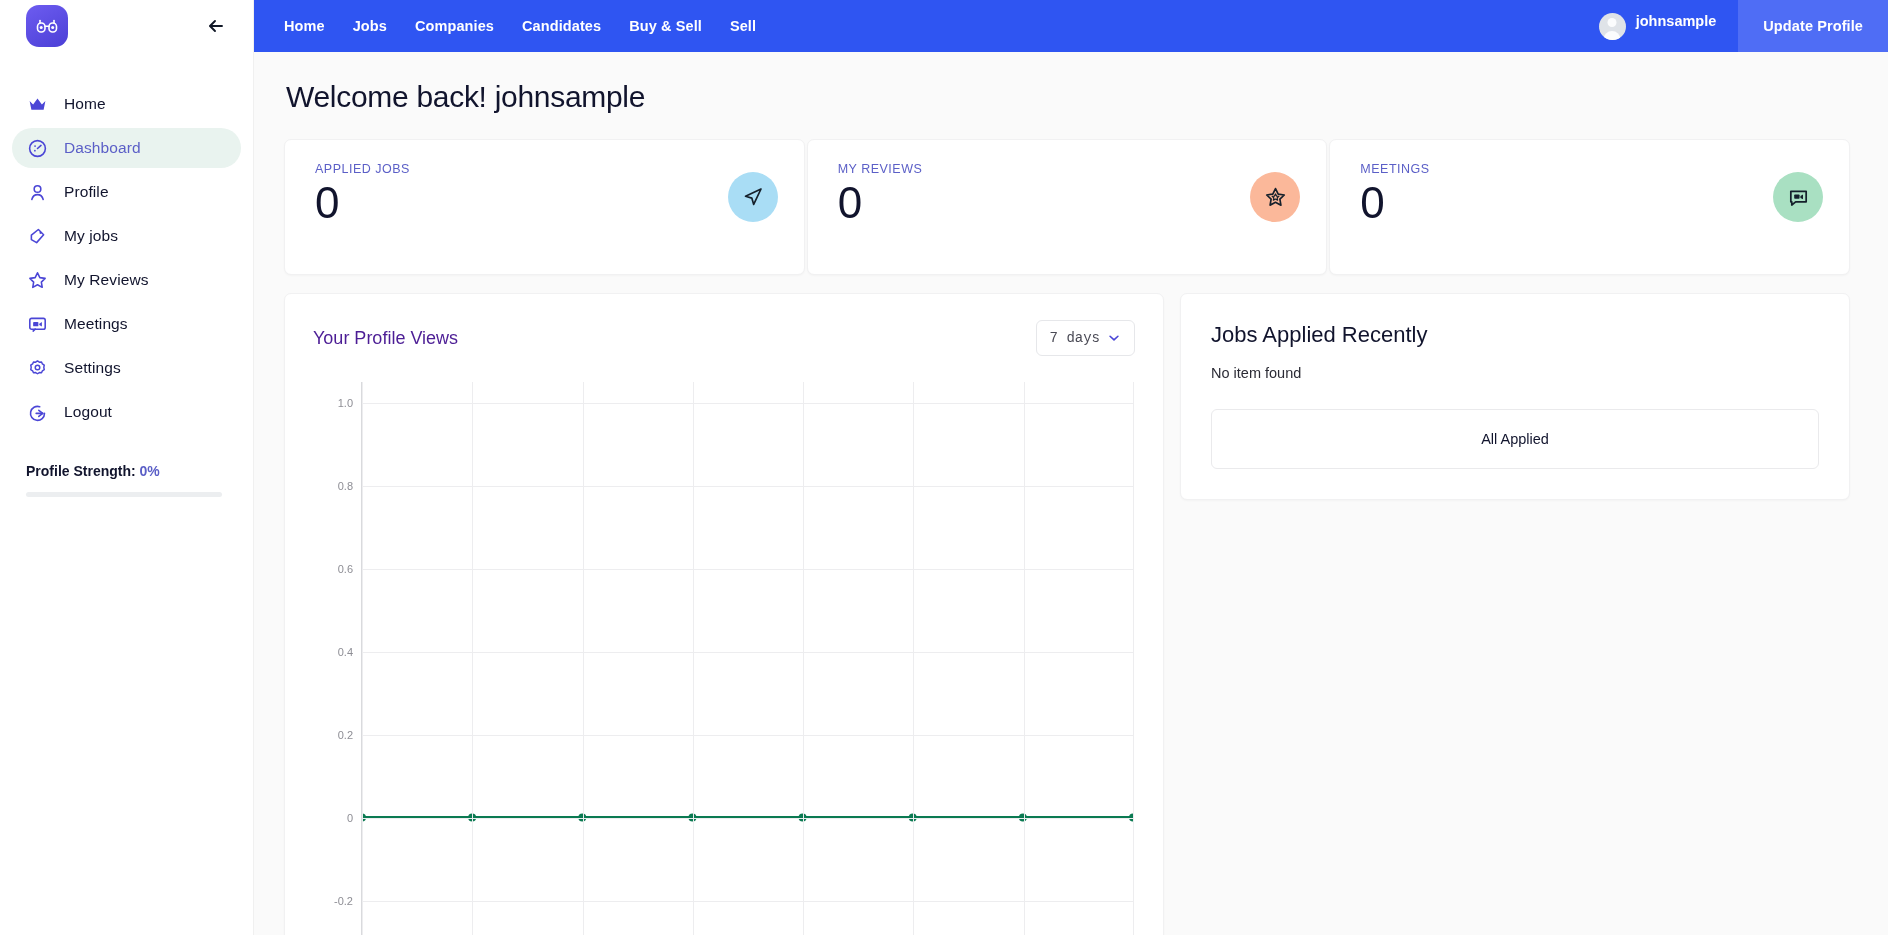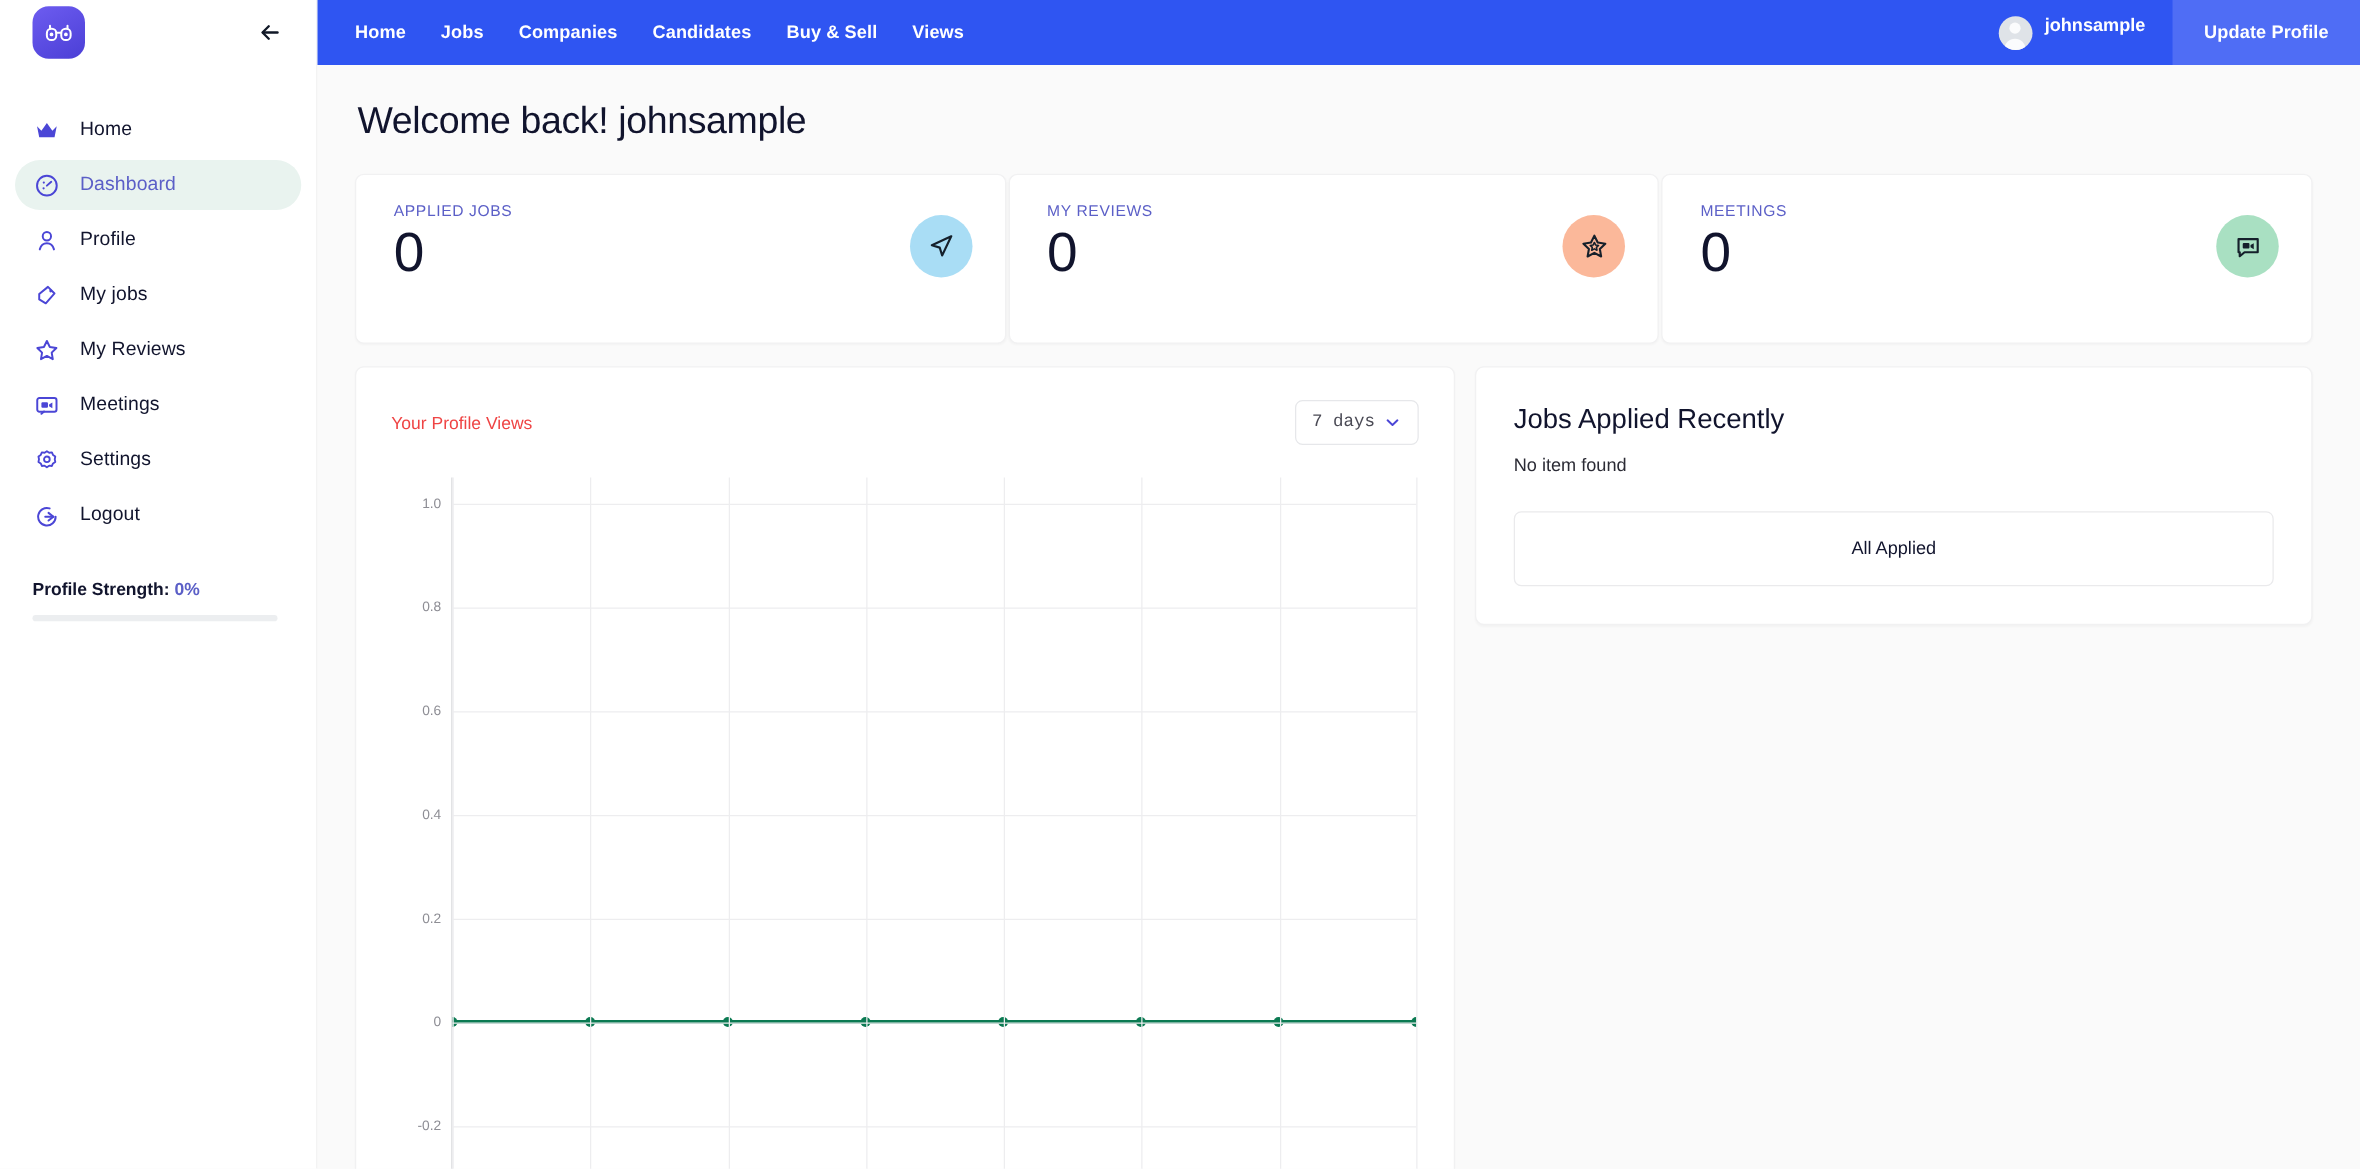--- a/index.html
+++ b/index.html
@@ -139,21 +139,21 @@
   .chart-card {
     width: 880px; min-width: 880px;
     background: #ffffff; border: 1px solid #f1f1f2; border-radius: 7px;
     padding: 26px 28px 0 28px; height: 700px; overflow: hidden;
     box-shadow: 0 1px 2px rgba(16,24,40,.03);
   }
   .chart-head {
     display: flex; align-items: center; justify-content: space-between;
     margin-bottom: 26px;
   }
-  .chart-title { font-size: 14px; font-weight: 400; color: #ef4444; }
+  .chart-title { font-size: 18px; font-weight: 400; color: #4c1d95; }
   .range-select {
     display: flex; align-items: center; gap: 7px;
     border: 1px solid #e6e7ea; border-radius: 6px;
     padding: 9px 13px; background: #fff; cursor: pointer; font-family: Liberation Mono, monospace;
   }
   .range-label { font-size: 14px; color: #4a4a55; }
 
   .chart-area { position: relative; width: 820px; height: 560px; }
   .ylabels { position: absolute; left: 0; top: 0; width: 40px; height: 100%; }
   .ytick {
@@ -314,21 +314,21 @@
 
   <div class="main">
 
     <header class="topbar">
       <nav class="topnav">
         <a>Home</a>
         <a>Jobs</a>
         <a>Companies</a>
         <a>Candidates</a>
         <a>Buy &amp; Sell</a>
-        <a>Views</a>
+        <a>Sell</a>
       </nav>
 
       <div class="topbar-right">
         <div class="user-chip">
           <span class="avatar">
             <span class="av-head"></span>
               <span class="av-body"></span>
           </span>
           <span class="username">johnsample</span>
         </div>

